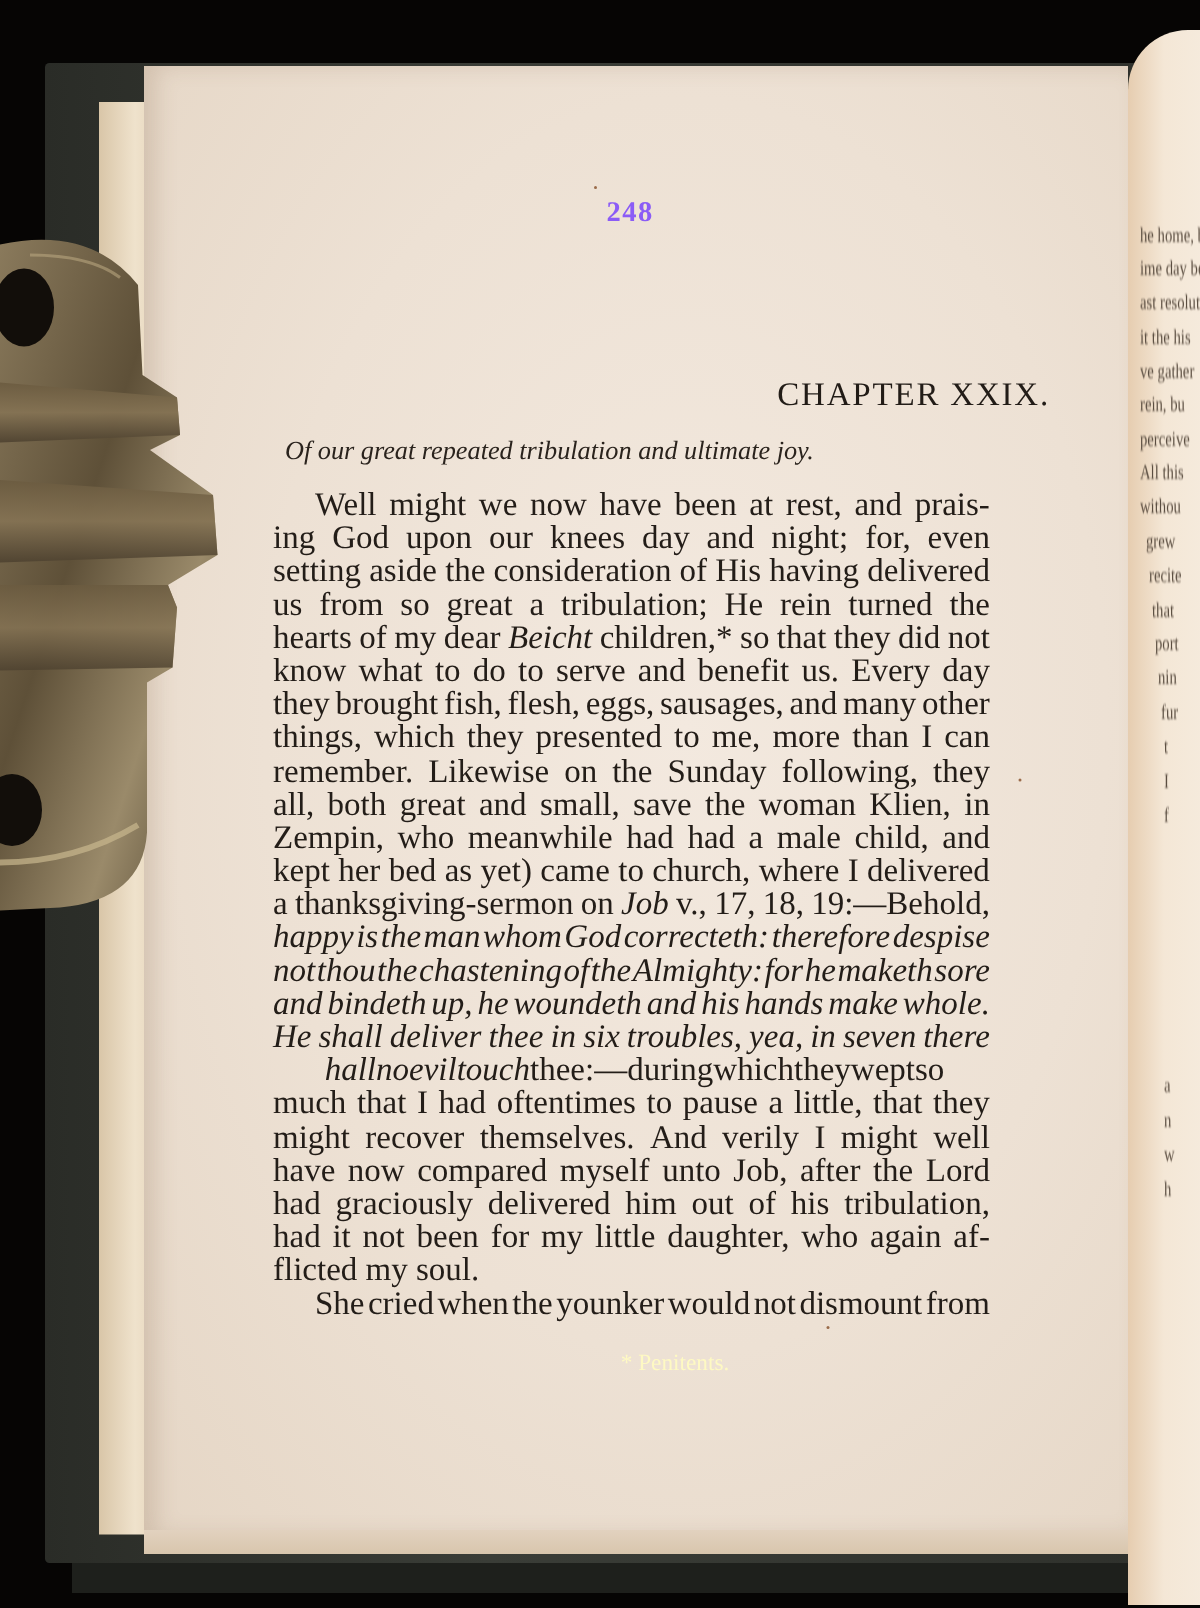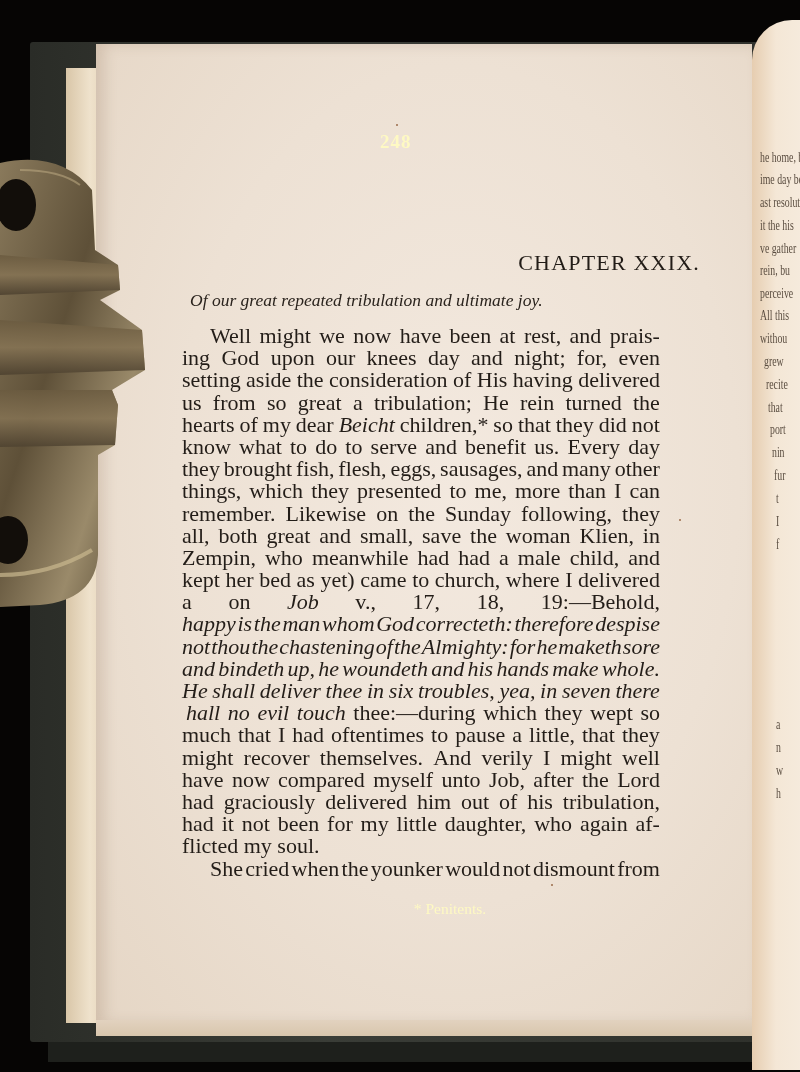--- a/index.html
+++ b/index.html
@@ -39,22 +39,22 @@
   }
   .facing-line {
     position: absolute; left: 10px; white-space: nowrap;
     font-size: 14px; color: #5a4d40; filter: blur(0.6px);
     transform: scaleX(0.7); transform-origin: left;
   }
   .clasp {
     position: absolute; left: 0; top: 155px; width: 150px; height: 455px;
   }
   .page-number {
-    position: absolute; left: 380px; top: 131px; width: 80px; 
-    font-size: 19px; font-weight: bold; color: #fef9c3; letter-spacing: 1px;
+    position: absolute; left: 380px; top: 131px; width: 80px; text-align: center;
+    font-size: 19px; font-weight: bold; color: #8b5cf6; letter-spacing: 1px;
   }
   .chapter-title {
     position: absolute; left: 150px; top: 250px; width: 550px; text-align: right;
     font-size: 22px; letter-spacing: 1.2px; color: #221c17;
   }
   .chapter-subtitle {
     position: absolute; left: 150px; top: 290px; width: 550px; 
     font-style: italic; font-size: 17.5px; color: #2a231d; padding-left: 40px; box-sizing: border-box;
   }
   .text-block {
@@ -277,20 +277,21 @@
       <span class="w">yet)</span>
       <span class="w">came</span>
       <span class="w">to</span>
       <span class="w">church,</span>
       <span class="w">where</span>
       <span class="w">I</span>
       <span class="w">delivered</span>
     </div>
     <div class="line">
       <span class="w">a</span>
+      <span class="w">thanksgiving-sermon</span>
       <span class="w">on</span>
       <span class="w it">Job</span>
       <span class="w">v.,</span>
       <span class="w">17,</span>
       <span class="w">18,</span>
       <span class="w">19:—Behold,</span>
     </div>
     <div class="line">
       <span class="w it">happy</span>
       <span class="w it">is</span>
@@ -333,21 +334,21 @@
       <span class="w it">deliver</span>
       <span class="w it">thee</span>
       <span class="w it">in</span>
       <span class="w it">six</span>
       <span class="w it">troubles,</span>
       <span class="w it">yea,</span>
       <span class="w it">in</span>
       <span class="w it">seven</span>
       <span class="w it">there</span>
     </div>
-    <div class="line" style="padding-left: 4px;">
+    <div class="line" style="padding-left: 4px; justify-content: center;">
       <span class="w it">hall</span>
       <span class="w it">no</span>
       <span class="w it">evil</span>
       <span class="w it">touch</span>
       <span class="w">thee:—during</span>
       <span class="w">which</span>
       <span class="w">they</span>
       <span class="w">wept</span>
       <span class="w">so</span>
     </div>

